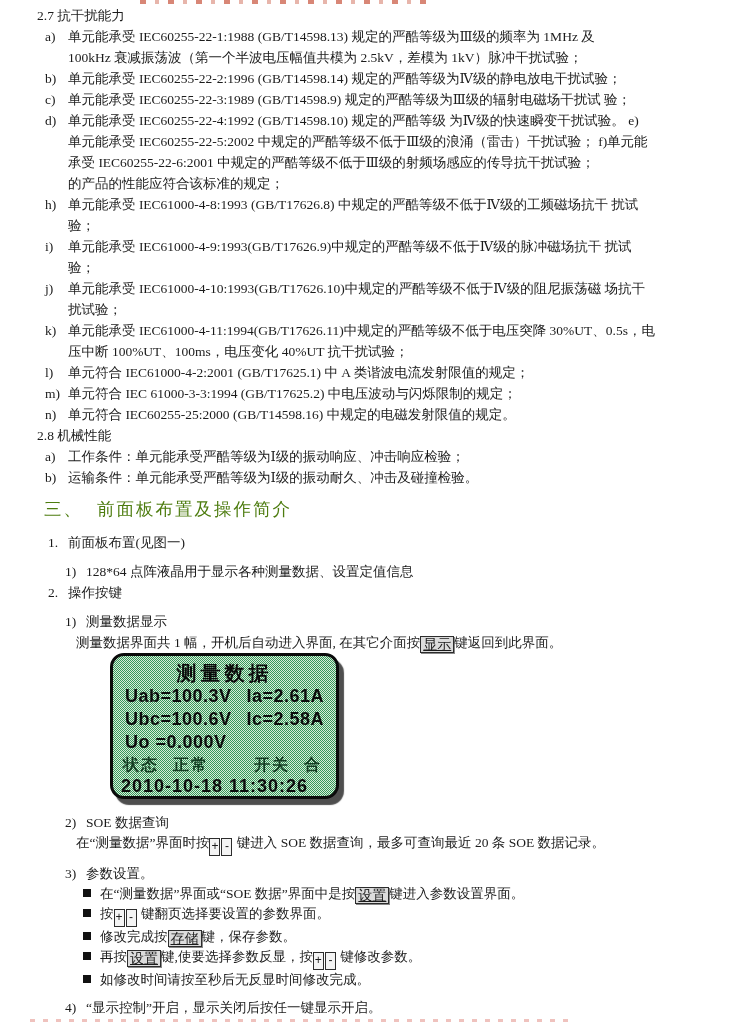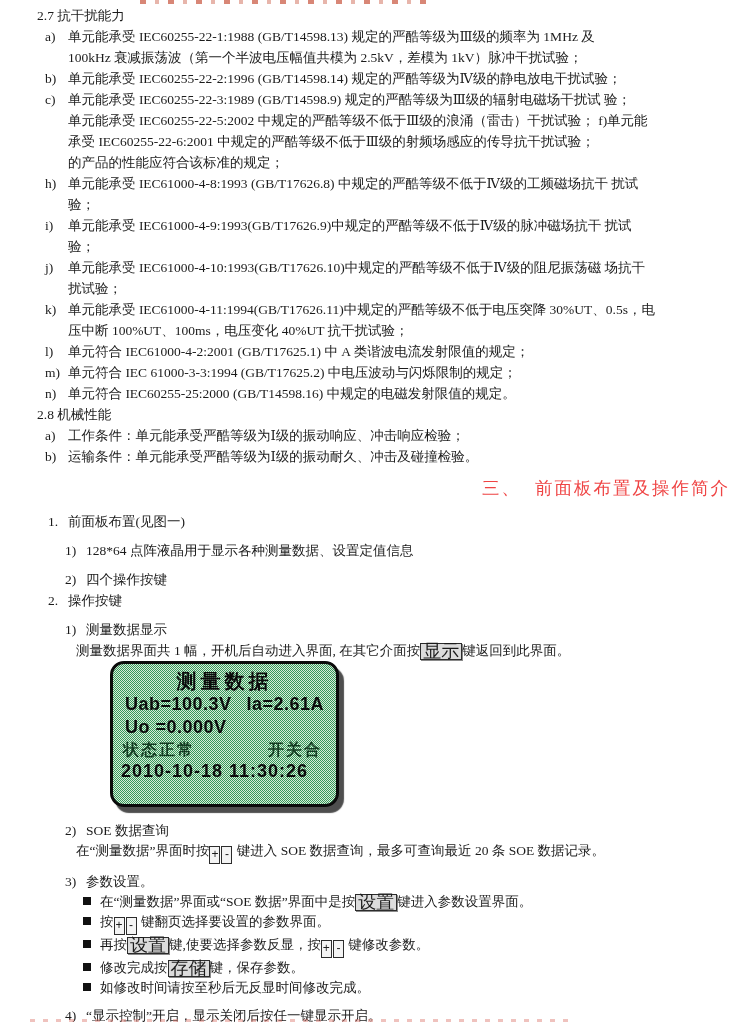--- a/index.html
+++ b/index.html
@@ -10,36 +10,36 @@
   }
   .doc{padding-top:5px;}
   .ln{line-height:21px;white-space:nowrap;}
   .h1{padding-left:37px;}
   .item{padding-left:45px;}
   .lbl{display:inline-block;width:23px;}
   
   .sec3-heading{
     margin-top:8px;margin-bottom:10px;padding-left:44px;
     font-family:"Liberation Sans","DejaVu Sans",sans-serif;
-    font-size:17.5px;line-height:26px;color:#ef4444;letter-spacing:2px;white-space:nowrap;text-align:right;
+    font-size:17.5px;line-height:26px;color:#4d7c0f;letter-spacing:2px;white-space:nowrap;
   }
   .sec3-heading .hnum{margin-right:14px;}
   .n1{padding-left:48px;}
   .n1 .num{display:inline-block;width:20px;}
   .sub{padding-left:65px;margin-top:8px;}
   .sub .num{display:inline-block;width:21px;}
   .p3{padding-left:76px;}
   .tight .ln{line-height:20px;}
   .bullet{padding-left:83px;}
   .sq{display:inline-block;width:8px;height:8px;background:#111;margin-right:9px;vertical-align:1px;}
   
   .kc{
     display:inline-block;border:1px solid #2c2c2c;background:#dcdcdc;
-    padding:0 2px;line-height:15px;font-size:18px;vertical-align:-2px;
-    box-shadow:1px 1px 0 #8a8a8a;white-space:nowrap;
+    padding:0 2px;line-height:15px;font-size:14px;vertical-align:-2px;
+    box-shadow:1px 1px 0 #8a8a8a;white-space:nowrap;text-decoration:underline;
   }
   .vk{
     display:inline-block;width:9px;height:16px;border:1px solid #2c2c2c;background:#f4f4f4;
     font-size:12px;line-height:15px;text-align:center;vertical-align:-3px;margin-right:1px;
     font-family:"Liberation Sans",sans-serif;
   }
   
   .lcd{
     margin:0 0 14px 110px;width:223px;height:140px;
     border:3px solid #0a0a0a;border-radius:14px;
@@ -48,21 +48,21 @@
     background-image:
       linear-gradient(45deg,#35985b 25%,transparent 25%,transparent 75%,#35985b 75%),
       linear-gradient(45deg,#35985b 25%,transparent 25%,transparent 75%,#35985b 75%);
     background-size:2px 2px;background-position:0 0,1px 1px;background-color:#d9ecd9;
     font-family:"Liberation Sans","DejaVu Sans",sans-serif;font-weight:bold;color:#0b0b0b;
     overflow:hidden;
   }
   .lcd-title{margin-top:5px;text-align:center;font-size:20px;line-height:24px;letter-spacing:4px;}
   .lcd-row{display:flex;justify-content:space-between;padding:0 12px 0 12px;font-size:18px;line-height:23px;letter-spacing:0.5px;gap:8px;}
   .lcd-status{display:flex;justify-content:space-between;padding:0 14px 0 10px;font-size:16px;line-height:21px;color:#143c22;letter-spacing:2px;}
-  .lcd-status .grp{display:inline-flex;}
+  .lcd-status .grp{display:inline-flex;gap:14px;}
   .lcd-dt{padding-left:8px;font-size:18px;line-height:23px;letter-spacing:1px;}
   
   .frag-top{
     position:absolute;top:0;left:140px;width:292px;height:4px;
     background:repeating-linear-gradient(90deg,rgba(195,70,45,0.65) 0 6px,transparent 6px 15px,rgba(195,70,45,0.4) 15px 19px,transparent 19px 28px);
   }
   .frag-bottom{
     position:absolute;bottom:0;left:30px;width:545px;height:3px;
     background:repeating-linear-gradient(90deg,rgba(220,120,110,0.45) 0 5px,transparent 5px 13px);
   }
@@ -73,20 +73,21 @@
 <div class="frag-top"></div>
 
 <div class="doc">
 
   <div class="ln h1">2.7 抗干扰能力</div>
 
   <div class="ln item"><span class="lbl">a)</span><span>单元能承受 IEC60255-22-1:1988 (GB/T14598.13) 规定的严酷等级为Ⅲ级的频率为 1MHz 及</span></div>
   <div class="ln item"><span class="lbl"></span><span>100kHz 衰减振荡波（第一个半波电压幅值共模为 2.5kV，差模为 1kV）脉冲干扰试验；</span></div>
   <div class="ln item"><span class="lbl">b)</span><span>单元能承受 IEC60255-22-2:1996 (GB/T14598.14) 规定的严酷等级为Ⅳ级的静电放电干扰试验；</span></div>
   <div class="ln item"><span class="lbl">c)</span><span>单元能承受 IEC60255-22-3:1989 (GB/T14598.9) 规定的严酷等级为Ⅲ级的辐射电磁场干扰试 验；</span></div>
+  <div class="ln item"><span class="lbl">d)</span><span>单元能承受 IEC60255-22-4:1992 (GB/T14598.10) 规定的严酷等级 为Ⅳ级的快速瞬变干扰试验。  e)</span></div>
   <div class="ln item"><span class="lbl"></span><span>单元能承受 IEC60255-22-5:2002 中规定的严酷等级不低于Ⅲ级的浪涌（雷击）干扰试验； f)单元能</span></div>
   <div class="ln item"><span class="lbl"></span><span>承受 IEC60255-22-6:2001 中规定的严酷等级不低于Ⅲ级的射频场感应的传导抗干扰试验；</span></div>
   <div class="ln item"><span class="lbl"></span><span>的产品的性能应符合该标准的规定；</span></div>
   <div class="ln item"><span class="lbl">h)</span><span>单元能承受 IEC61000-4-8:1993 (GB/T17626.8) 中规定的严酷等级不低于Ⅳ级的工频磁场抗干 扰试</span></div>
   <div class="ln item"><span class="lbl"></span><span>验；</span></div>
   <div class="ln item"><span class="lbl">i)</span><span>单元能承受 IEC61000-4-9:1993(GB/T17626.9)中规定的严酷等级不低于Ⅳ级的脉冲磁场抗干 扰试</span></div>
   <div class="ln item"><span class="lbl"></span><span>验；</span></div>
   <div class="ln item"><span class="lbl">j)</span><span>单元能承受 IEC61000-4-10:1993(GB/T17626.10)中规定的严酷等级不低于Ⅳ级的阻尼振荡磁 场抗干</span></div>
   <div class="ln item"><span class="lbl"></span><span>扰试验；</span></div>
   <div class="ln item"><span class="lbl">k)</span><span>单元能承受 IEC61000-4-11:1994(GB/T17626.11)中规定的严酷等级不低于电压突降 30%UT、0.5s，电</span></div>
@@ -96,30 +97,33 @@
   <div class="ln item"><span class="lbl">n)</span><span>单元符合 IEC60255-25:2000 (GB/T14598.16) 中规定的电磁发射限值的规定。</span></div>
 
   <div class="ln h1">2.8 机械性能</div>
   <div class="ln item"><span class="lbl">a)</span><span>工作条件：单元能承受严酷等级为Ⅰ级的振动响应、冲击响应检验；</span></div>
   <div class="ln item"><span class="lbl">b)</span><span>运输条件：单元能承受严酷等级为Ⅰ级的振动耐久、冲击及碰撞检验。</span></div>
 
   <div class="sec3-heading"><span class="hnum">三、</span><span>前面板布置及操作简介</span></div>
 
   <div class="ln n1"><span class="num">1.</span><span>前面板布置(见图一)</span></div>
   <div class="ln sub"><span class="num">1)</span><span>128*64 点阵液晶用于显示各种测量数据、设置定值信息</span></div>
-  <div class="ln sub"><span class="num">2)</span><span>四个操作按键</span></div>
   <div class="ln n1"><span class="num">2.</span><span>操作按键</span></div>
   <div class="ln sub"><span class="num">1)</span><span>测量数据显示</span></div>
   <div class="ln p3"><span>测量数据界面共 1 幅，开机后自动进入界面, 在其它介面按</span><span class="kc">显示</span><span>键返回到此界面。</span></div>
 
   <div class="lcd">
     <div class="lcd-title">测量数据</div>
     <div class="lcd-row">
         <span>Uab=100.3V</span>
         <span>Ia=2.61A</span>
+      </div>
+    <div class="lcd-row">
+        <span>Ubc=100.6V</span>
+        <span>Ic=2.58A</span>
       </div>
     <div class="lcd-row">
         <span>Uo =0.000V</span>
         <span></span>
       </div>
     <div class="lcd-status">
       <span class="grp">
           <span>状态</span>
           <span>正常</span>
         </span>
@@ -131,22 +135,22 @@
     <div class="lcd-dt">2010-10-18  11:30:26</div>
   </div>
 
   <div class="tight">
     <div class="ln sub"><span class="num">2)</span><span>SOE 数据查询</span></div>
     <div class="ln p3"><span>在“测量数据”界面时按</span><span class="vk">+</span><span class="vk">-</span><span> 键进入 SOE 数据查询，最多可查询最近 20 条 SOE 数据记录。</span></div>
     <div class="ln sub"><span class="num">3)</span><span>参数设置。</span></div>
 
     <div class="ln bullet"><span class="sq"></span><span>在“测量数据”界面或“SOE 数据”界面中是按</span><span class="kc">设置</span><span>键进入参数设置界面。</span></div>
     <div class="ln bullet"><span class="sq"></span><span>按</span><span class="vk">+</span><span class="vk">-</span><span> 键翻页选择要设置的参数界面。</span></div>
+    <div class="ln bullet"><span class="sq"></span><span>修改完成按</span><span class="kc">存储</span><span>键，保存参数。</span></div>
     <div class="ln bullet"><span class="sq"></span><span>再按</span><span class="kc">设置</span><span>键,使要选择参数反显，按</span><span class="vk">+</span><span class="vk">-</span><span> 键修改参数。</span></div>
-    <div class="ln bullet"><span class="sq"></span><span>修改完成按</span><span class="kc">存储</span><span>键，保存参数。</span></div>
     <div class="ln bullet"><span class="sq"></span><span>如修改时间请按至秒后无反显时间修改完成。</span></div>
 
     <div class="ln sub"><span class="num">4)</span><span>“显示控制”开启，显示关闭后按任一键显示开启。</span></div>
   </div>
 
 </div>
 
 <div class="frag-bottom"></div>
 
 </body></html>

